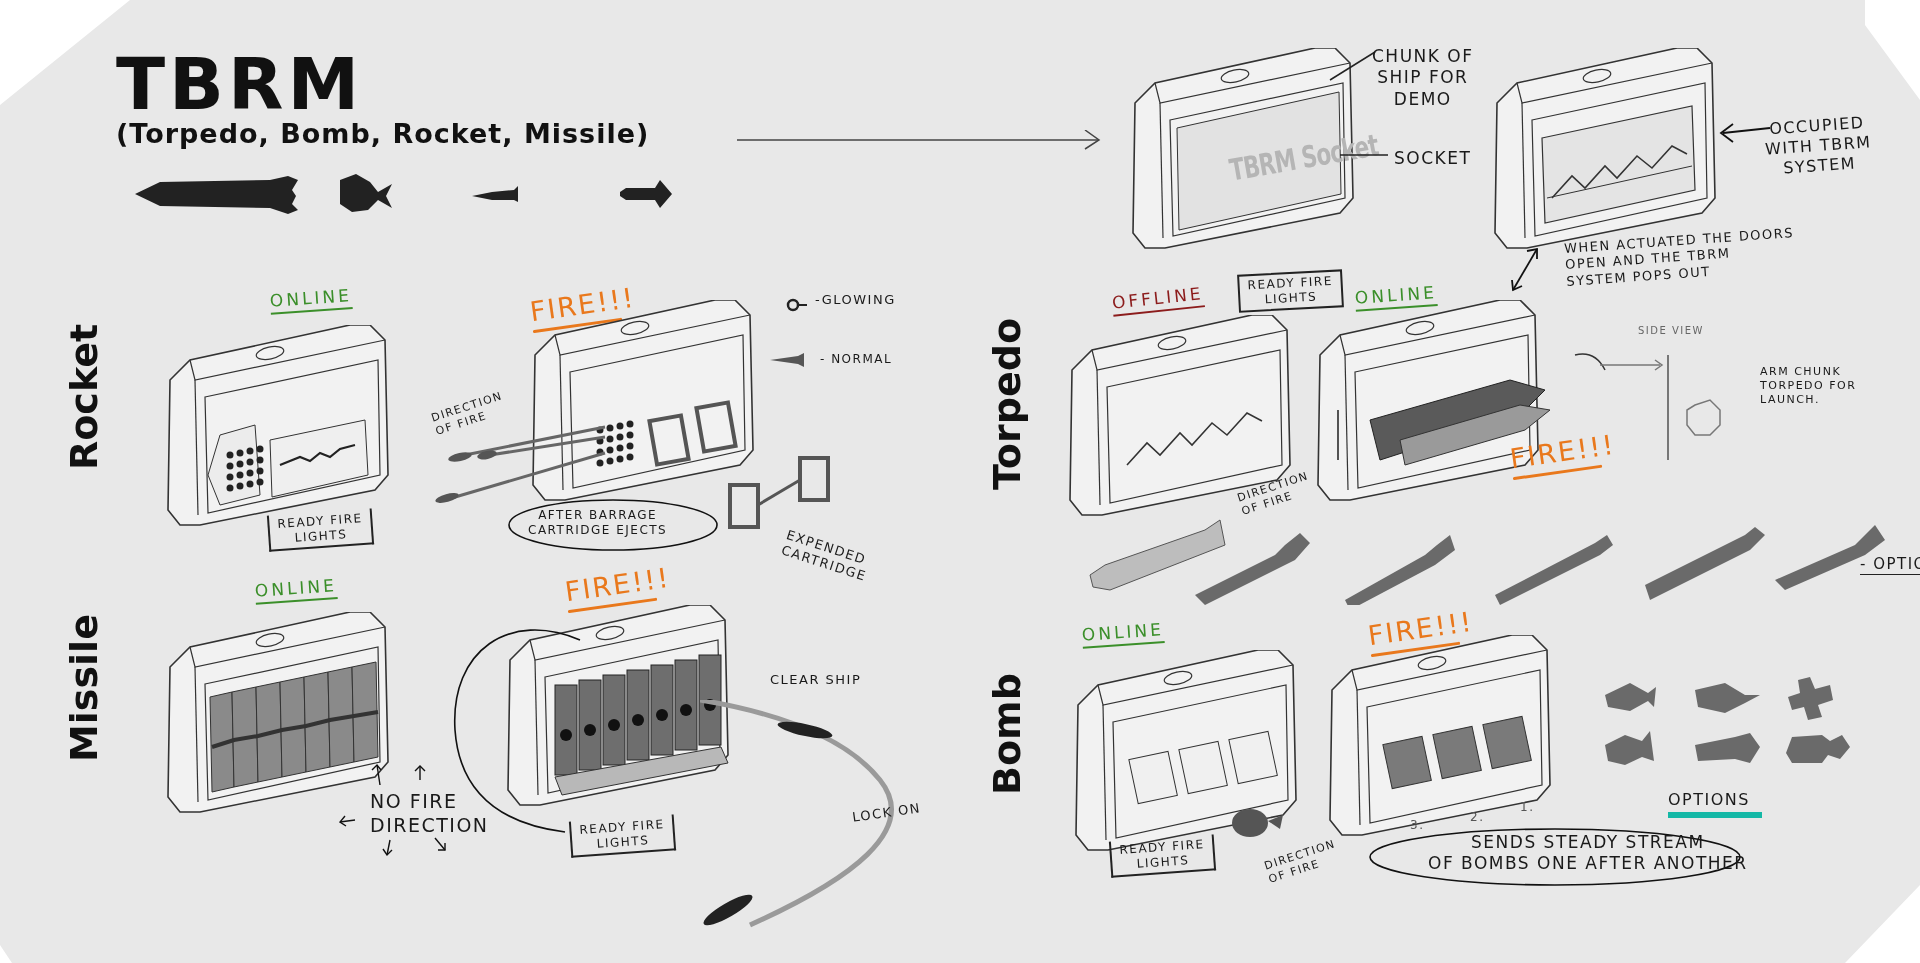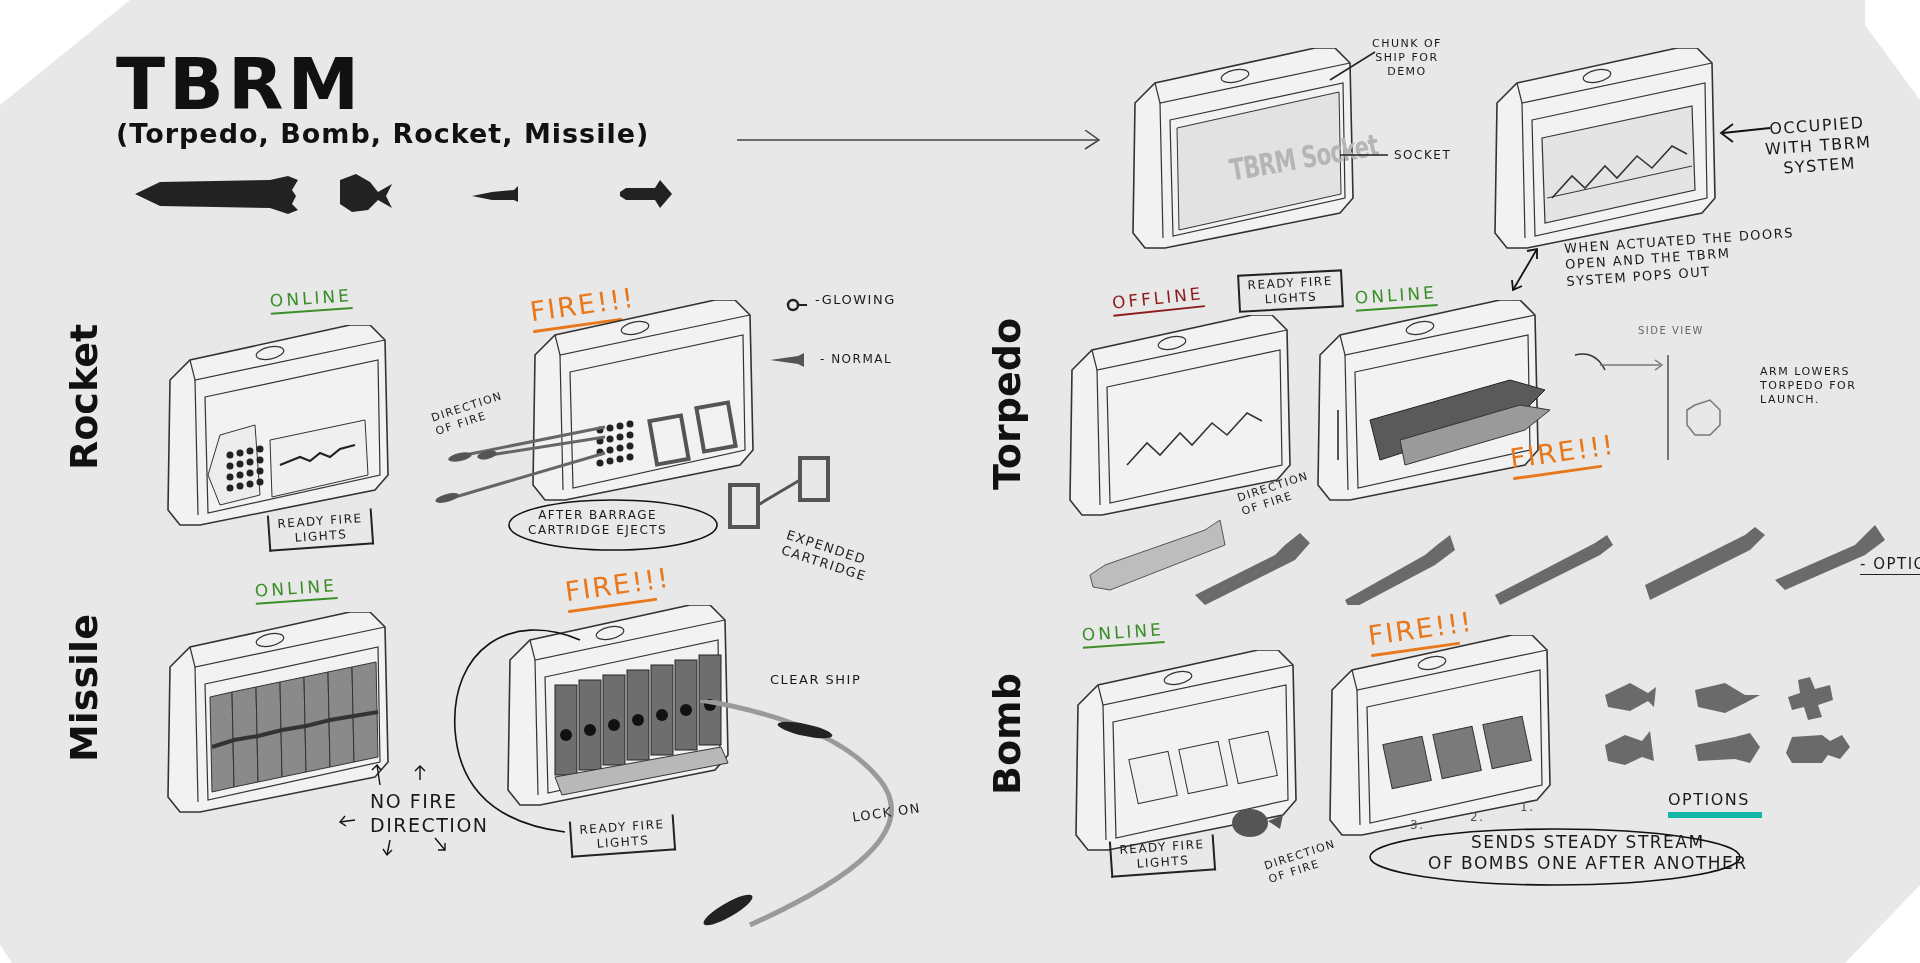--- a/index.html
+++ b/index.html
@@ -63,24 +63,24 @@
 
   <svg class="abs" style="left:1125px;top:48px" width="240" height="205">
     <use href="#housing"></use>
     <path d="M52,80 L214,44 L216,146 L54,182 Z" fill="#e2e2e2" stroke="#333" stroke-width="1"></path>
   </svg>
   <div class="abs socket-text" style="left:1210px;top:140px">TBRM Socket</div>
   <svg class="abs" style="left:1320px;top:40px" width="80" height="130">
     <line x1="10" y1="40" x2="55" y2="12" stroke="#222" stroke-width="1.5"></line>
     <line x1="20" y1="115" x2="68" y2="115" stroke="#222" stroke-width="1.5"></line>
   </svg>
-  <div class="abs hand center" style="left:1372px;top:37px;font-size:11px;white-space:pre">CHUNK OF
+  <div class="abs hand center" style="left:1372px;top:46px;font-size:17px;white-space:pre">CHUNK OF
 SHIP FOR
 DEMO</div>
-  <div class="abs hand" style="left:1394px;top:148px;font-size:12px">SOCKET</div>
+  <div class="abs hand" style="left:1394px;top:148px;font-size:17px">SOCKET</div>
 
   <svg class="abs" style="left:1487px;top:48px" width="240" height="205">
     <use href="#housing"></use>
     <path d="M55,90 L205,58 L208,142 L58,175 Z" fill="#e4e4e4" stroke="#333" stroke-width="1.2"></path>
     <polyline points="65,150 85,128 98,140 118,118 130,130 150,108 165,120 185,98 200,106" fill="none" stroke="#333" stroke-width="1.6"></polyline>
     <line x1="60" y1="150" x2="205" y2="118" stroke="#333" stroke-width="1"></line>
   </svg>
   <svg class="abs" style="left:1715px;top:118px" width="60" height="30">
     <line x1="8" y1="15" x2="55" y2="10" stroke="#111" stroke-width="1.8"></line>
     <polyline points="18,6 6,15 18,24" fill="none" stroke="#111" stroke-width="1.8"></polyline>
@@ -282,21 +282,21 @@
   <div class="abs hand" style="left:1238px;top:480px;font-size:11px;white-space:pre;transform:rotate(-18deg)">DIRECTION
 OF FIRE</div>
   <div class="abs hand" style="left:1638px;top:325px;font-size:10px;color:#666">SIDE VIEW</div>
   <svg class="abs" style="left:1565px;top:345px" width="200" height="120">
     <path d="M10,10 Q30,5 40,25" fill="none" stroke="#333" stroke-width="1.5"></path>
     <line x1="35" y1="20" x2="95" y2="20" stroke="#777" stroke-width="1.5"></line>
     <polyline points="90,15 97,20 90,25" fill="none" stroke="#777" stroke-width="1.5"></polyline>
     <line x1="103" y1="10" x2="103" y2="115" stroke="#777" stroke-width="2"></line>
     <polygon points="130,60 145,55 155,65 155,80 145,90 130,90 122,80 122,65" fill="none" stroke="#777" stroke-width="1.5"></polygon>
   </svg>
-  <div class="abs hand" style="left:1760px;top:365px;font-size:11px;white-space:pre;text-transform:none">ARM LOWERS
+  <div class="abs hand" style="left:1760px;top:365px;font-size:11px;white-space:pre;text-transform:none">ARM CHUNK
 TORPEDO FOR
 LAUNCH.</div>
 
   <svg class="abs" style="left:1085px;top:515px" width="800" height="90">
     <g>
         <path d="M5,60 L20,50 L120,15 L135,5 L140,30 L25,75 L8,72 Z" fill="#bdbdbd" stroke="#555"></path>
       </g>
     <g>
         <path d="M110,80 L190,40 L200,30 L215,18 L225,28 L210,45 L120,90 Z" fill="#6a6a6a"></path>
       </g>

